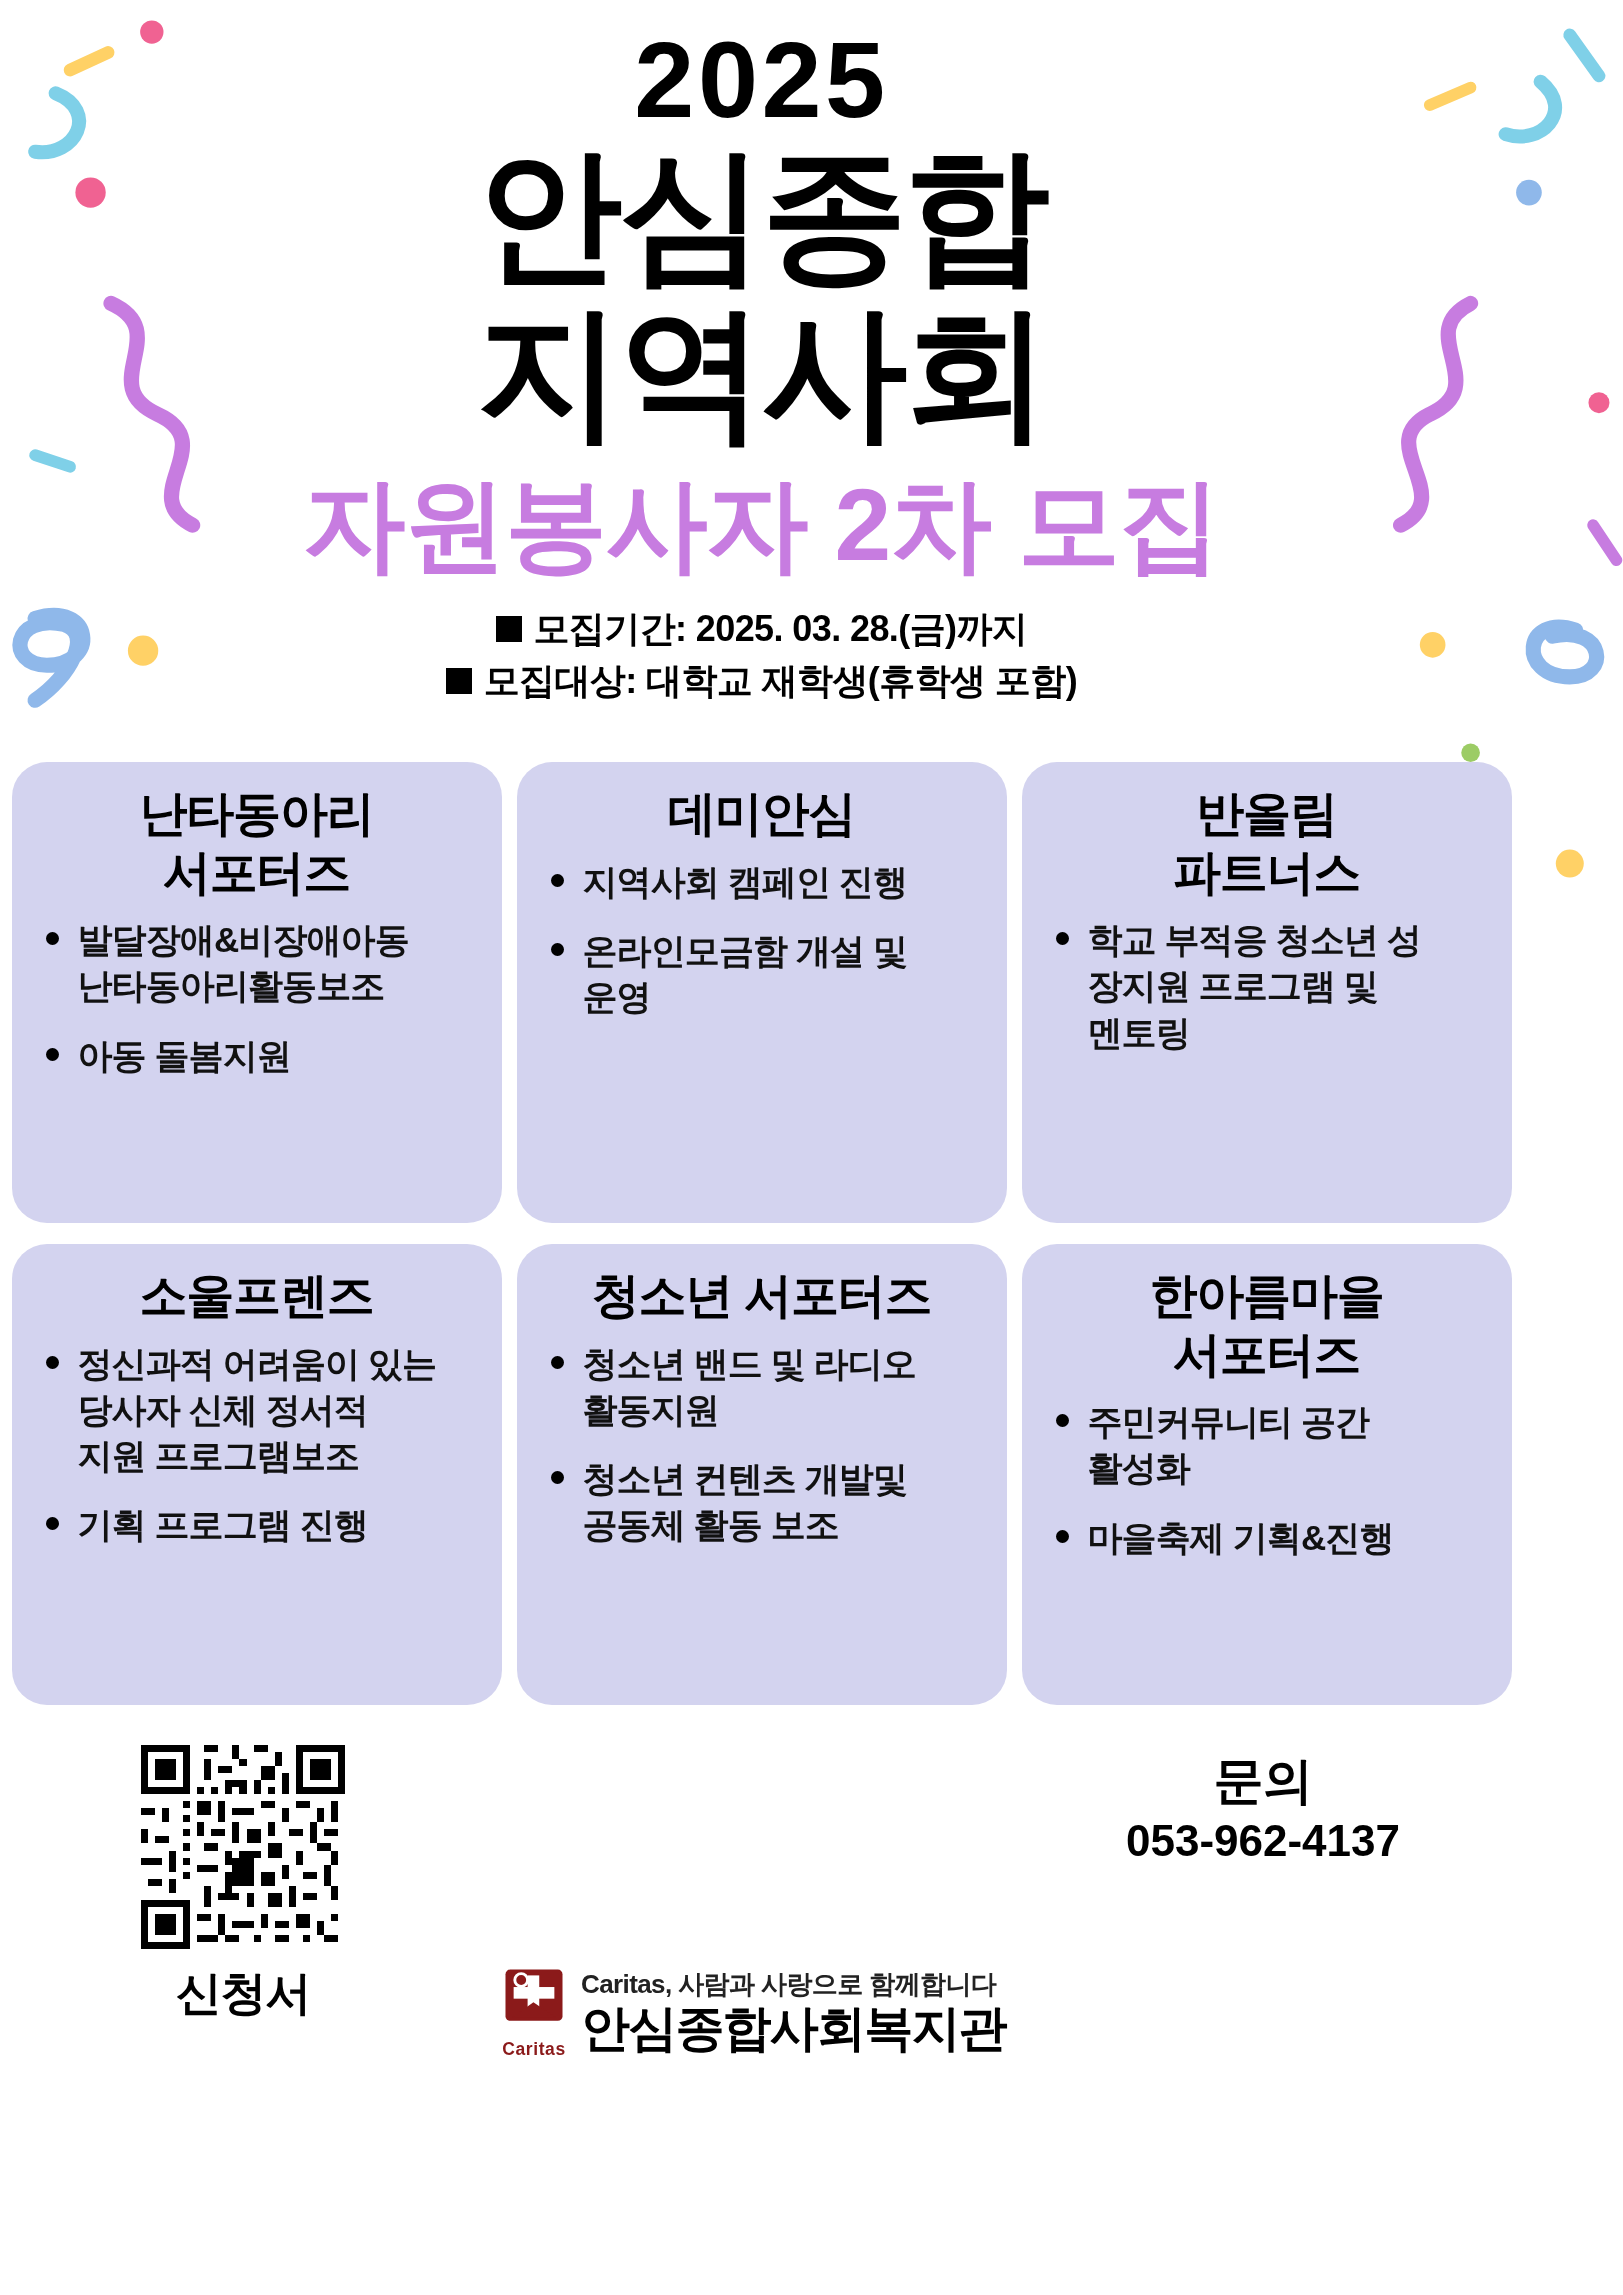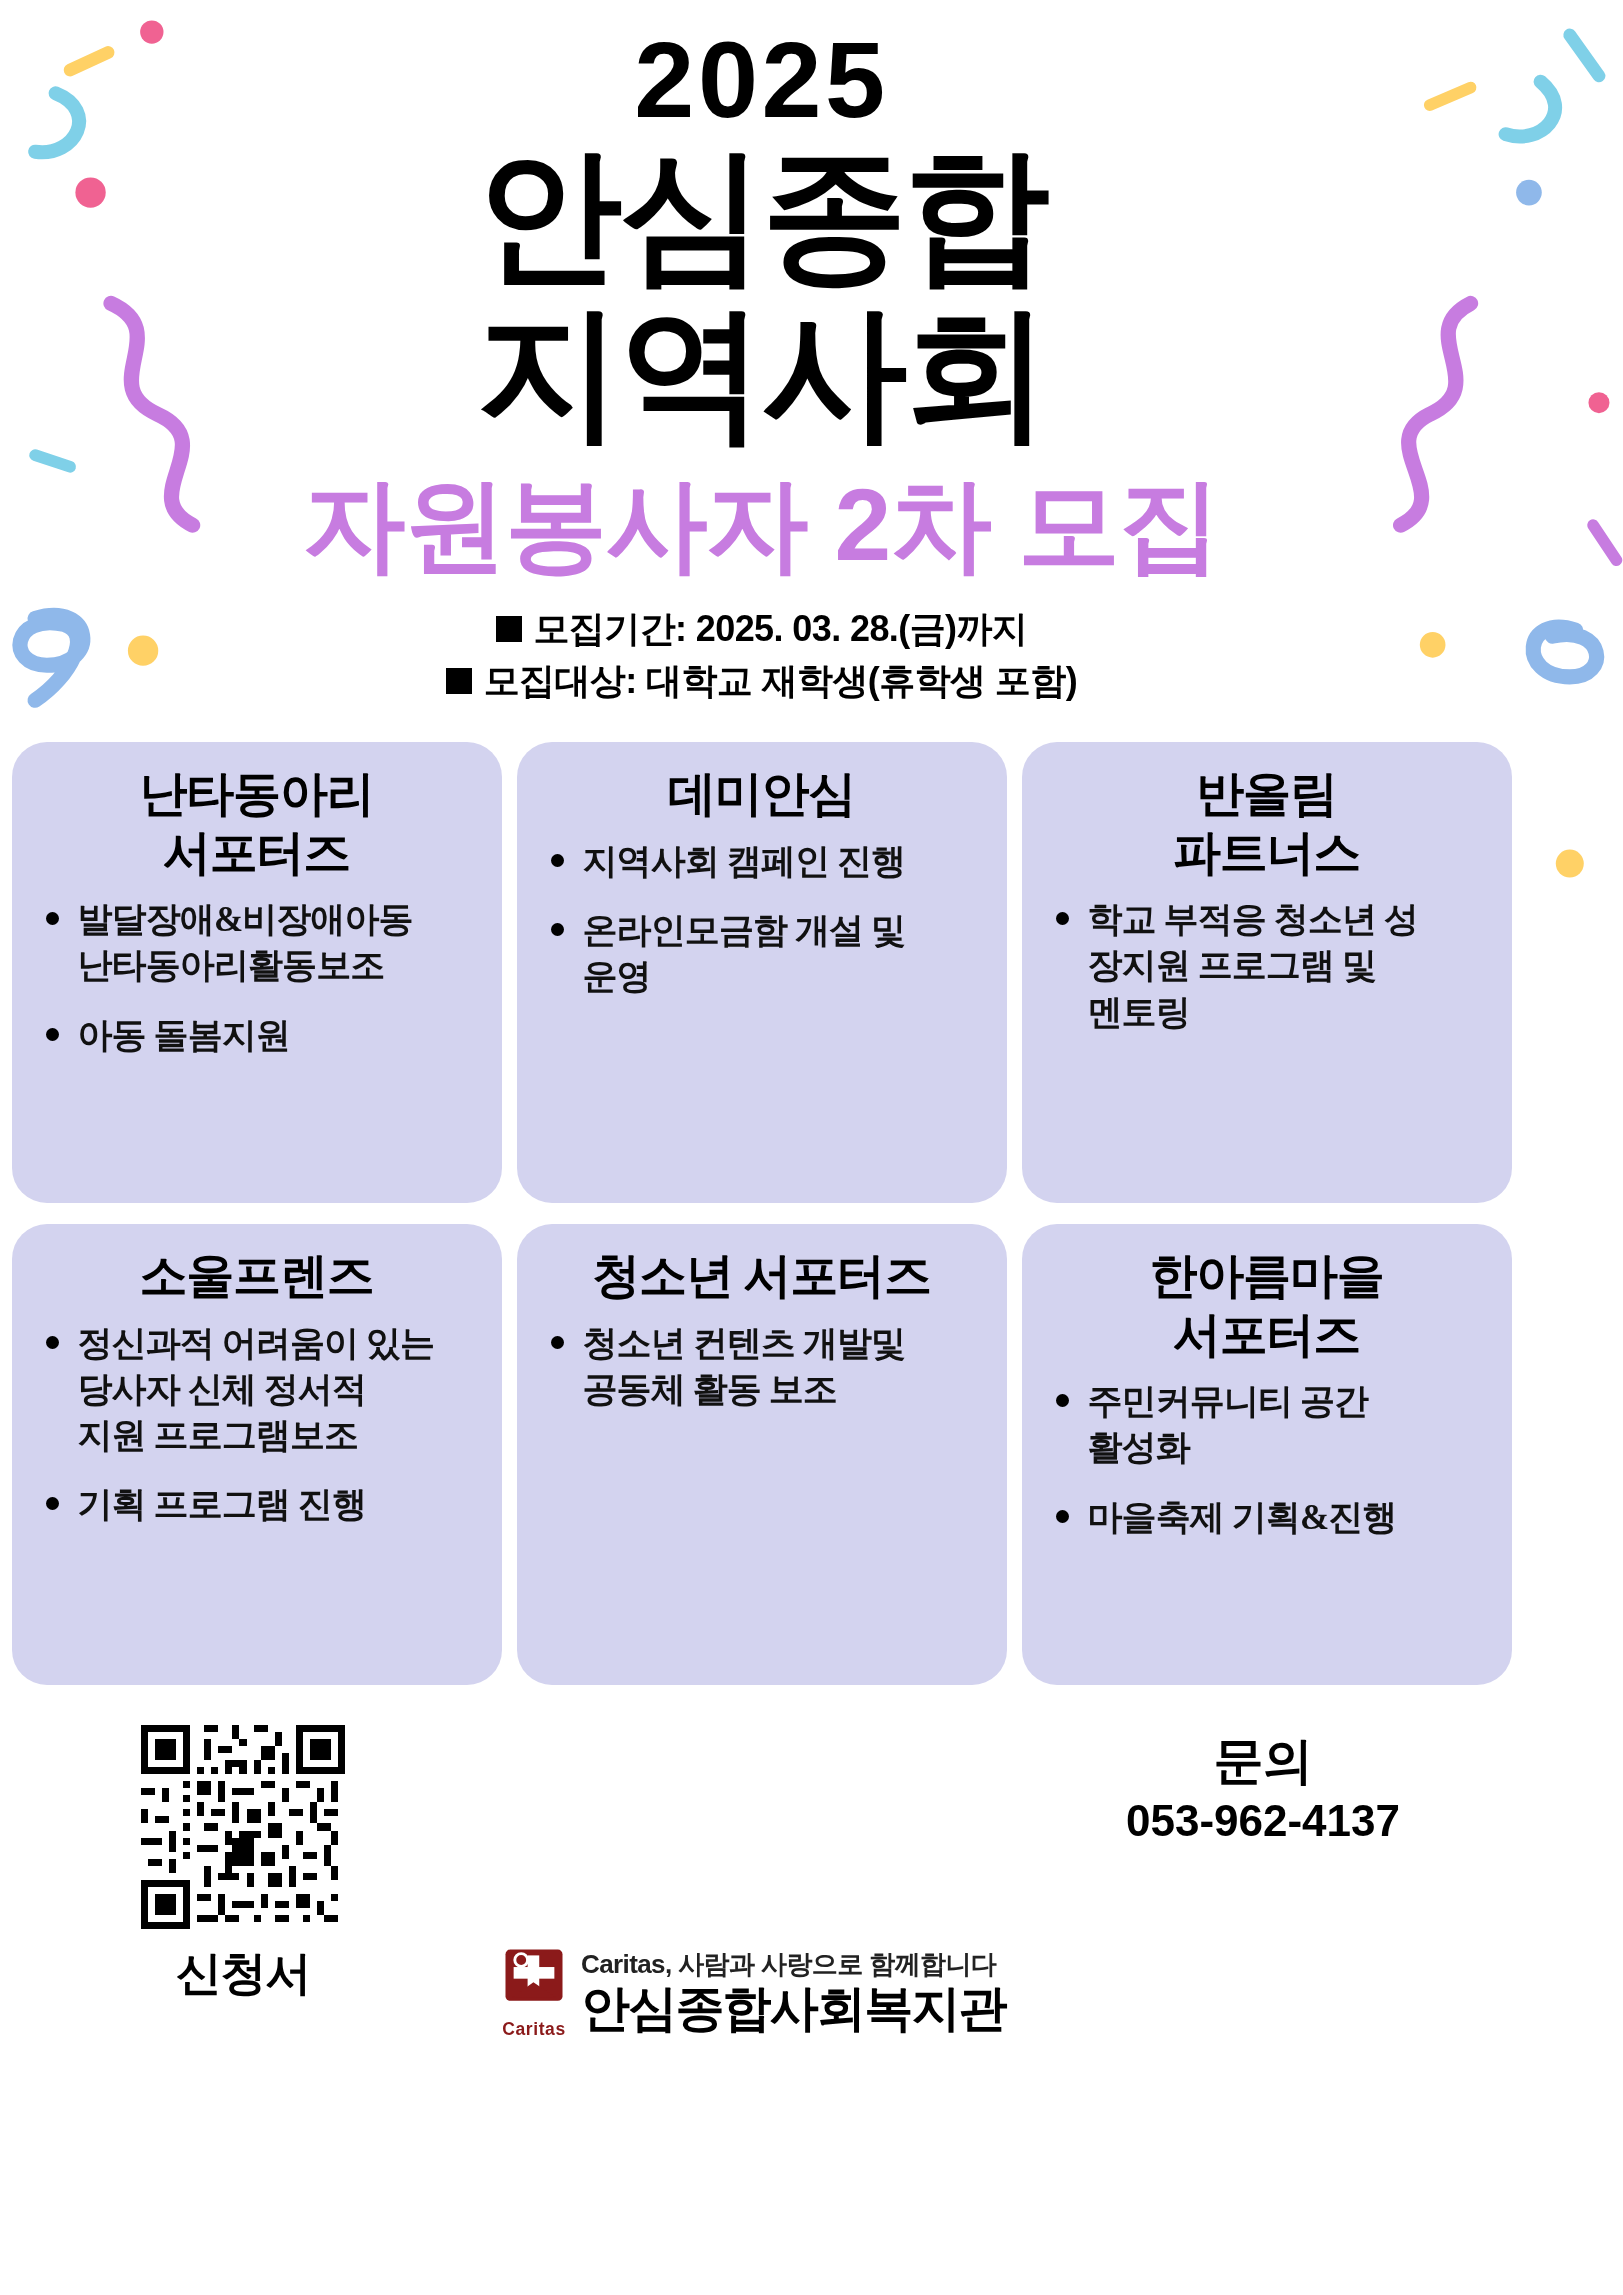--- a/index.html
+++ b/index.html
@@ -75,22 +75,21 @@
   }
 
   
   .grid {
     position: relative;
     z-index: 5;
     display: grid;
     grid-template-columns: 490px 490px 490px;
     gap: 21px 15px;
     justify-content: center;
-    margin-top: 35px;
-    font-family: Liberation Serif, serif;
+    margin-top: 55px;
   }
   .card {
     background: #d3d3ef;
     border-radius: 35px;
     padding: 23px 27px 27px 27px;
     min-height: 461px;
   }
   .card-title {
     text-align: center;
     font-size: 48px;
@@ -290,20 +289,22 @@
         <li>정신과적 어려움이 있는
 당사자 신체 정서적
 지원 프로그램보조</li>
         <li> 기획 프로그램 진행</li>
       </ul>
     </div>
 
     <div class="card">
       <div class="card-title">청소년 서포터즈</div>
       <ul class="bullets">
+        <li>청소년 밴드 및 라디오
+활동지원</li>
         <li>청소년 컨텐츠 개발및
 공동체 활동 보조</li>
       </ul>
     </div>
 
     <div class="card">
       <div class="card-title">한아름마을
 서포터즈</div>
       <ul class="bullets">
         <li>주민커뮤니티 공간

